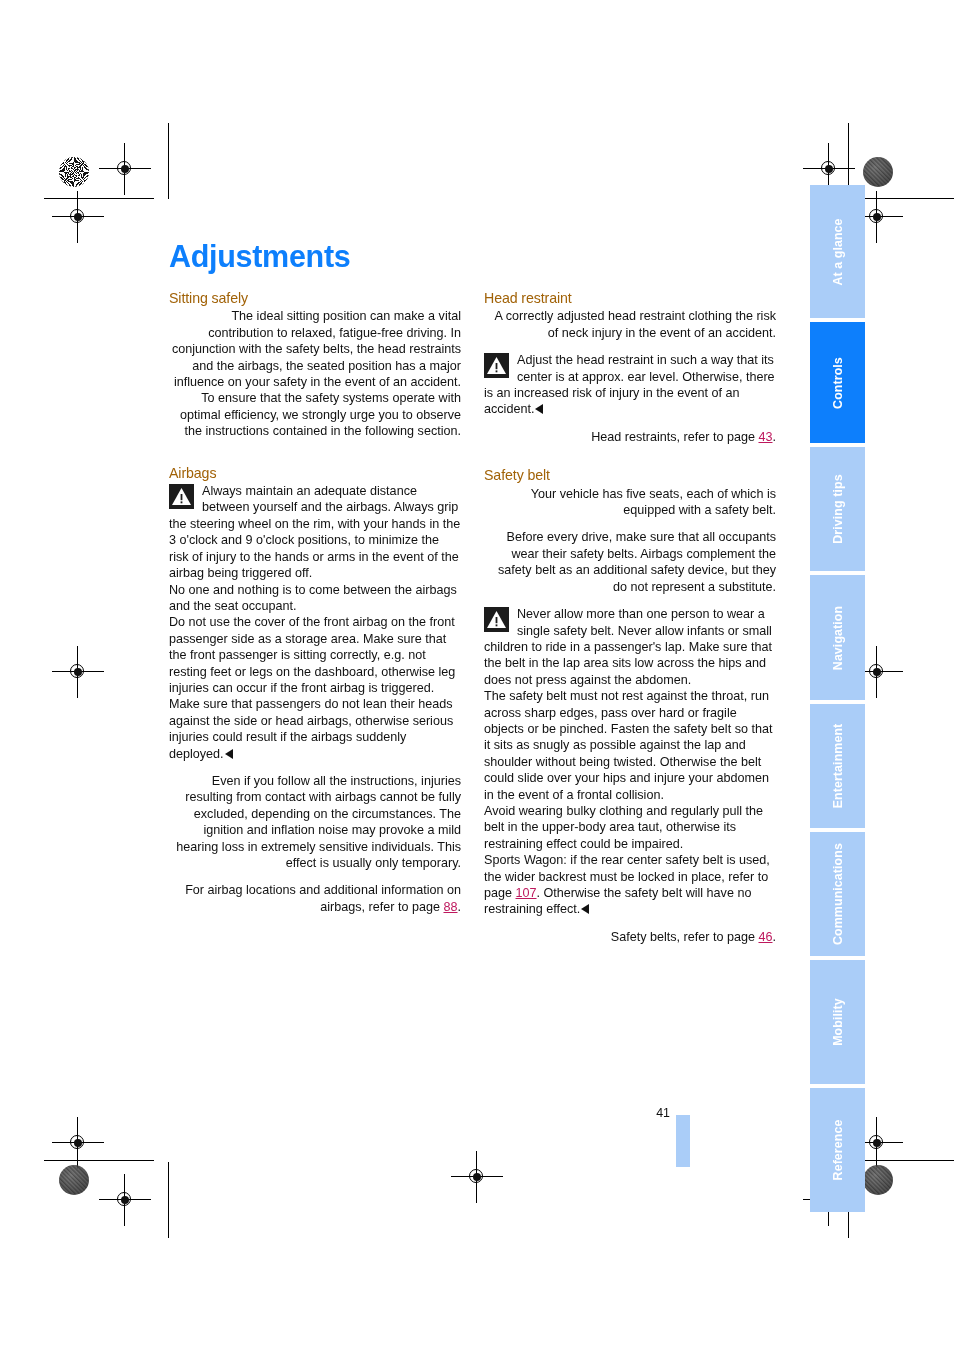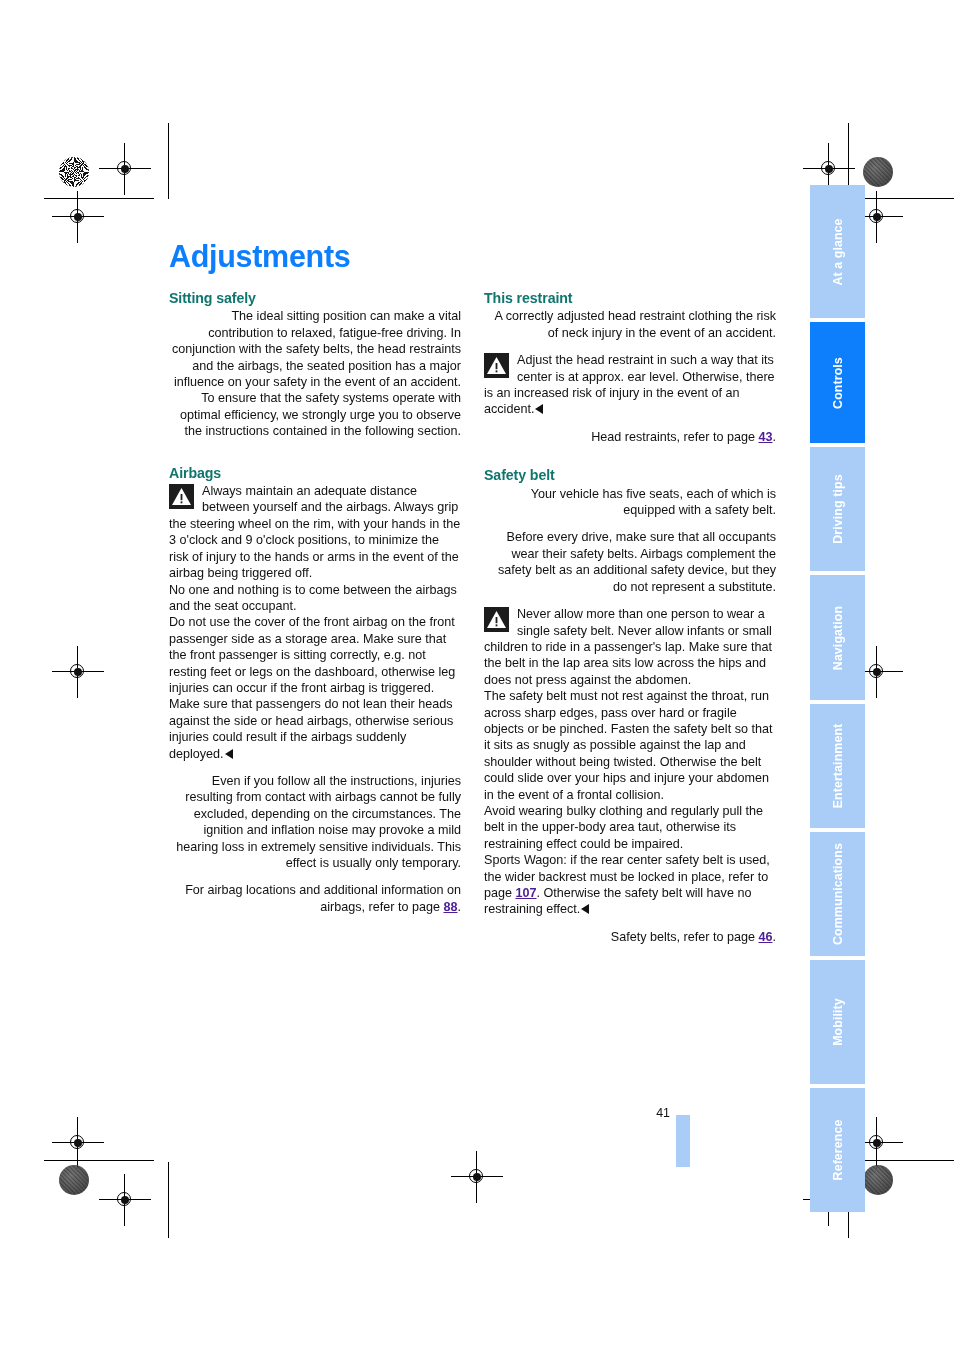--- a/index.html
+++ b/index.html
@@ -103,36 +103,35 @@
     width: 292px;
     font-size: 12.6px;
     line-height: 16.4px;
     color: #111;
   }
   .col-left  { left: 169px; }
   .col-right { left: 484px; }
 
   h2.sec {
     font-size: 14.2px;
-    font-weight: bold;
-    color: #0f766e;
+    font-weight: normal;
+    color: #a16207;
     margin: 0 0 2px 0;
     letter-spacing: -0.1px;
   }
   .sec-spacer { height: 14px; }
   .sec-spacer-sm { height: 11px; }
 
   p.para {
     margin: 0 0 11px 0;
     text-align: right;
   }
 
   .lnk {
-    color: #4c1d95;
-    font-weight: bold;
+    color: #be185d;
   }
 
   
   .warn {
     margin: 0 0 11px 0;
     position: relative;
   }
   .warn-icon {
     float: left;
     width: 25px;
@@ -333,21 +332,21 @@
 
       <p class="para">Even if you follow all the instructions, injuries resulting from contact with airbags cannot be fully excluded, depending on the circumstances. The ignition and inflation noise may provoke a mild hearing loss in extremely sensitive individuals. This effect is usually only temporary.</p>
 
       <p class="para">
         <span>For airbag locations and additional information on airbags, refer to page </span><a class="lnk" href="#">88</a><span>.</span>
       </p>
     </div>
 
     <div class="col col-right">
 
-      <h2 class="sec">This restraint</h2>
+      <h2 class="sec">Head restraint</h2>
 
       <p class="para">A correctly adjusted head restraint clothing the risk of neck injury in the event of an accident.</p>
 
       <div class="warn clearfix">
         <span class="warn-icon">
           <svg width="25" height="25" viewBox="0 0 25 25" aria-hidden="true">
             <rect x="0" y="0" width="25" height="25" fill="#1c1c1c"></rect>
             <polygon points="12.5,4 22,21 3,21" fill="#ffffff"></polygon>
             <rect x="11.6" y="10" width="1.8" height="6.2" fill="#1c1c1c"></rect>
             <rect x="11.6" y="17.4" width="1.8" height="1.9" fill="#1c1c1c"></rect>

